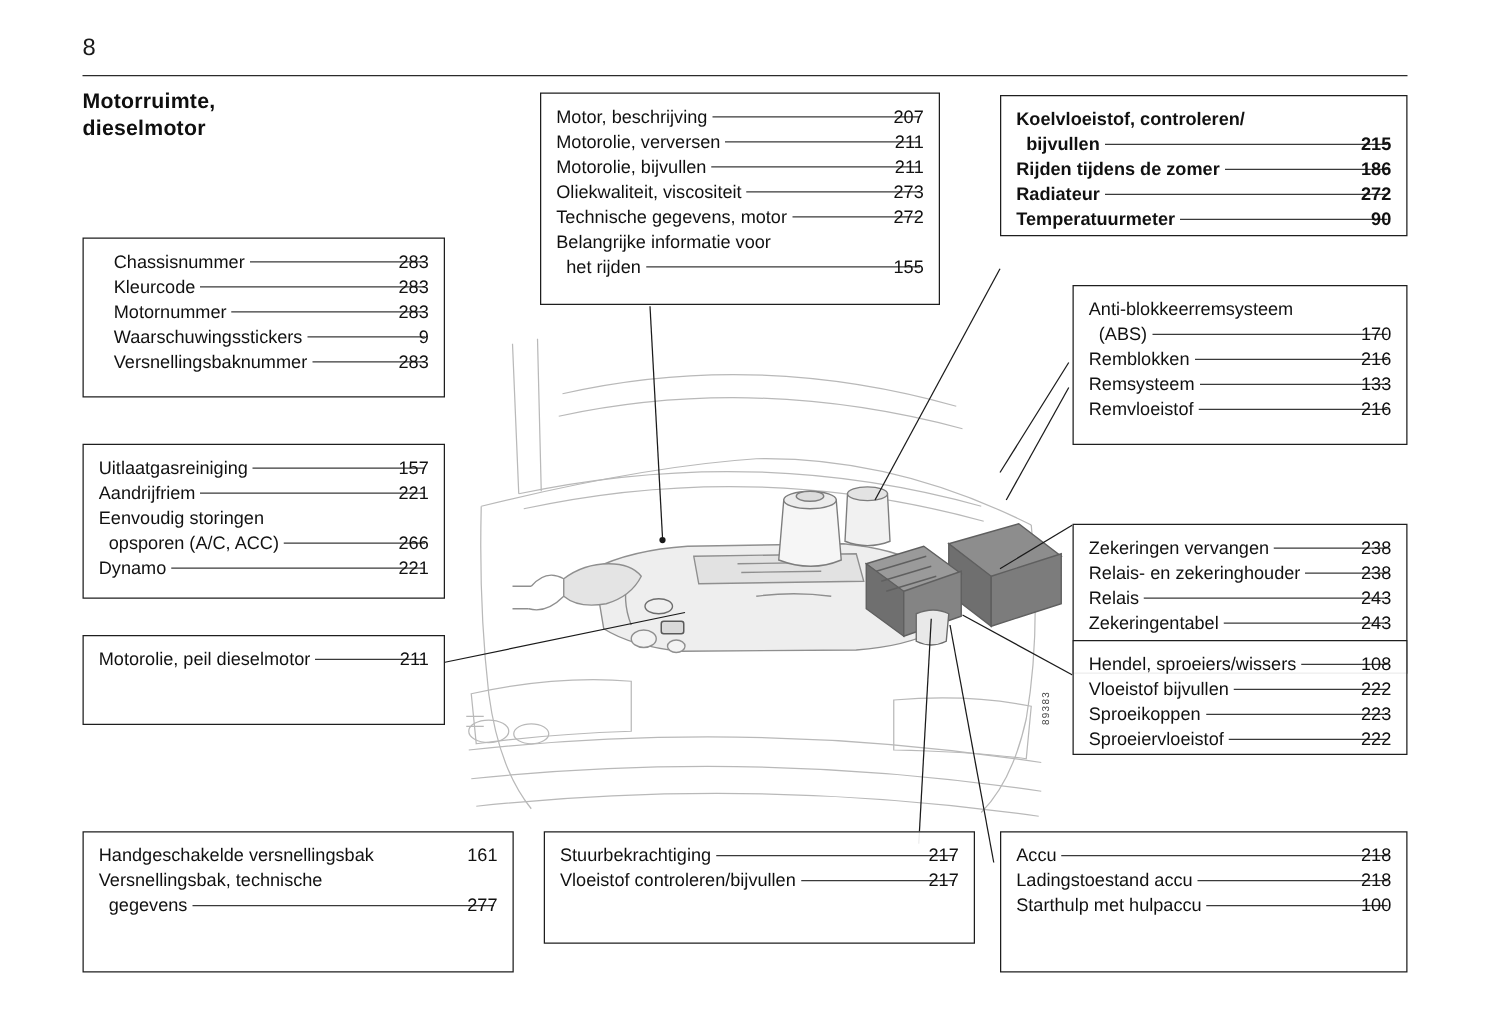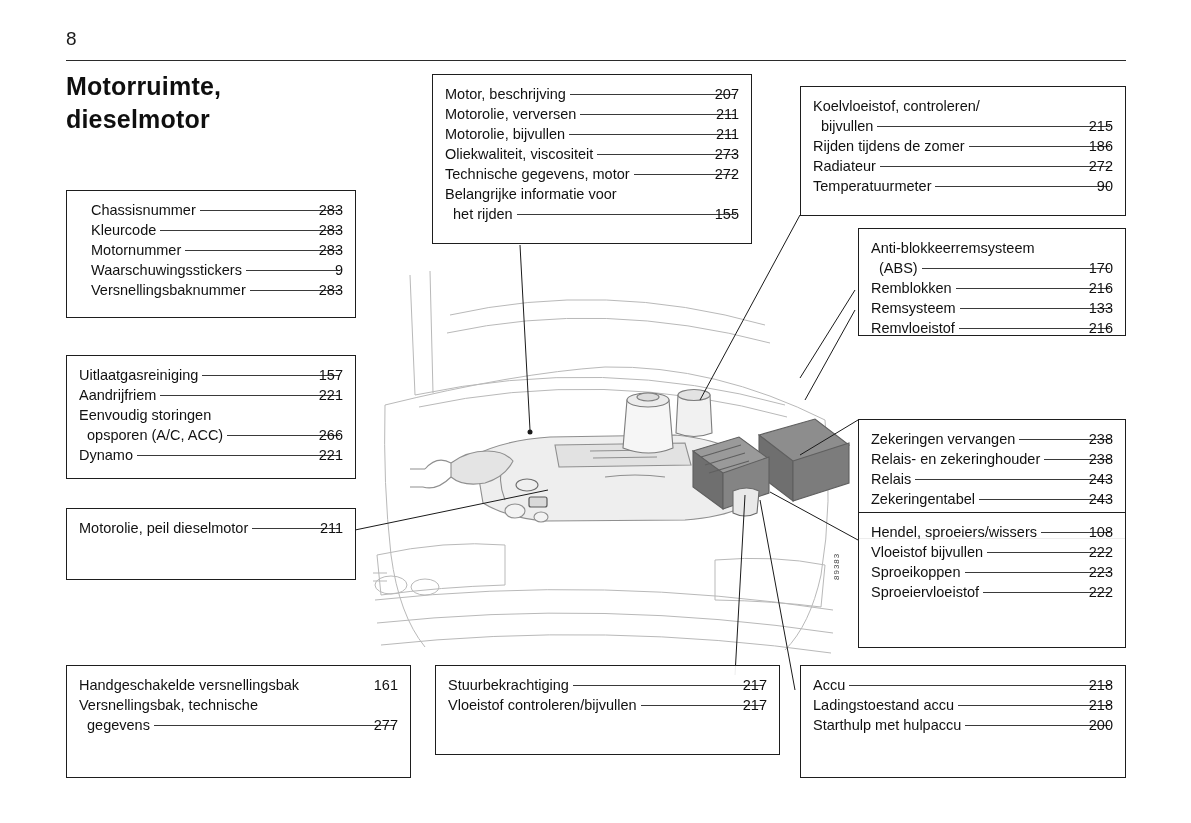--- a/index.html
+++ b/index.html
@@ -32,21 +32,21 @@
     top: 60px;
     width: 1060px;
     height: 1px;
     background: #2b2b2b;
   }
   .page-title {
     position: absolute;
     left: 66px;
     top: 70px;
     width: 330px;
-    font-size: 25px;
+    font-size: 17px;
     font-weight: bold;
     line-height: 1.32;
     letter-spacing: .2px;
     color: #0f0f0f;
   }
 
   
   .box {
     position: absolute;
     border: 1px solid #1e1e1e;
@@ -348,21 +348,21 @@
       <span class="leader"></span>
       <span class="page">217</span>
     </div>
     <div class="entry">
       <span class="label">Vloeistof controleren/bijvullen</span>
       <span class="leader"></span>
       <span class="page">217</span>
     </div>
   </div>
 
-  <div class="box" style="left:800px; top:86px; width:326px; height:130px;">
+  <div class="box" style="left:800px; top:76px; width:326px; height:113px;font-weight:bold;">
     <div class="entry noleader">
       <span class="label">Koelvloeistof, controleren/</span>
       <span class="leader"></span>
       <span class="page"></span>
     </div>
     <div class="entry cont">
       <span class="label">bijvullen</span>
       <span class="leader"></span>
       <span class="page">215</span>
     </div>
@@ -376,21 +376,21 @@
       <span class="leader"></span>
       <span class="page">272</span>
     </div>
     <div class="entry">
       <span class="label">Temperatuurmeter</span>
       <span class="leader"></span>
       <span class="page">90</span>
     </div>
   </div>
 
-  <div class="box" style="left:858px; top:228px; width:268px; height:108px;">
+  <div class="box" style="left:858px; top:228px; width:268px; height:128px;">
     <div class="entry noleader">
       <span class="label">Anti-blokkeerremsysteem</span>
       <span class="leader"></span>
       <span class="page"></span>
     </div>
     <div class="entry cont">
       <span class="label">(ABS)</span>
       <span class="leader"></span>
       <span class="page">170</span>
     </div>
@@ -427,21 +427,21 @@
       <span class="leader"></span>
       <span class="page">243</span>
     </div>
     <div class="entry">
       <span class="label">Zekeringentabel</span>
       <span class="leader"></span>
       <span class="page">243</span>
     </div>
   </div>
 
-  <div class="box" style="left:858px; top:512px; width:268px; height:136px;">
+  <div class="box" style="left:858px; top:512px; width:268px; height:92px;">
     <div class="entry">
       <span class="label">Hendel, sproeiers/wissers</span>
       <span class="leader"></span>
       <span class="page">108</span>
     </div>
     <div class="entry">
       <span class="label">Vloeistof bijvullen</span>
       <span class="leader"></span>
       <span class="page">222</span>
     </div>
@@ -464,17 +464,17 @@
       <span class="page">218</span>
     </div>
     <div class="entry">
       <span class="label">Ladingstoestand accu</span>
       <span class="leader"></span>
       <span class="page">218</span>
     </div>
     <div class="entry">
       <span class="label">Starthulp met hulpaccu</span>
       <span class="leader"></span>
-      <span class="page">200</span>
+      <span class="page">100</span>
     </div>
   </div>
 
 </div>
 
 </body></html>

